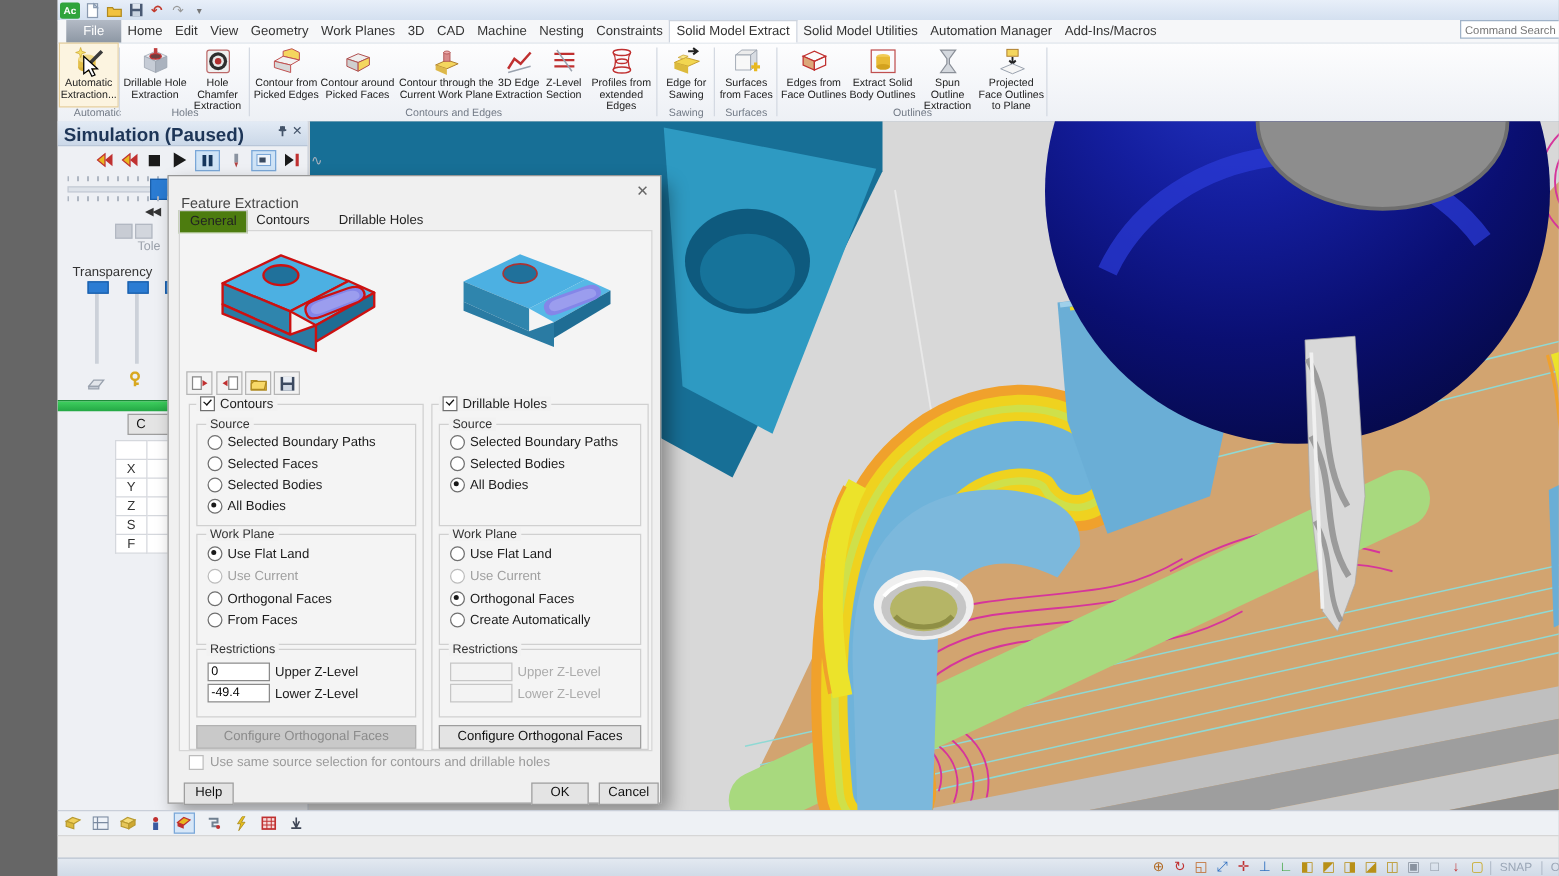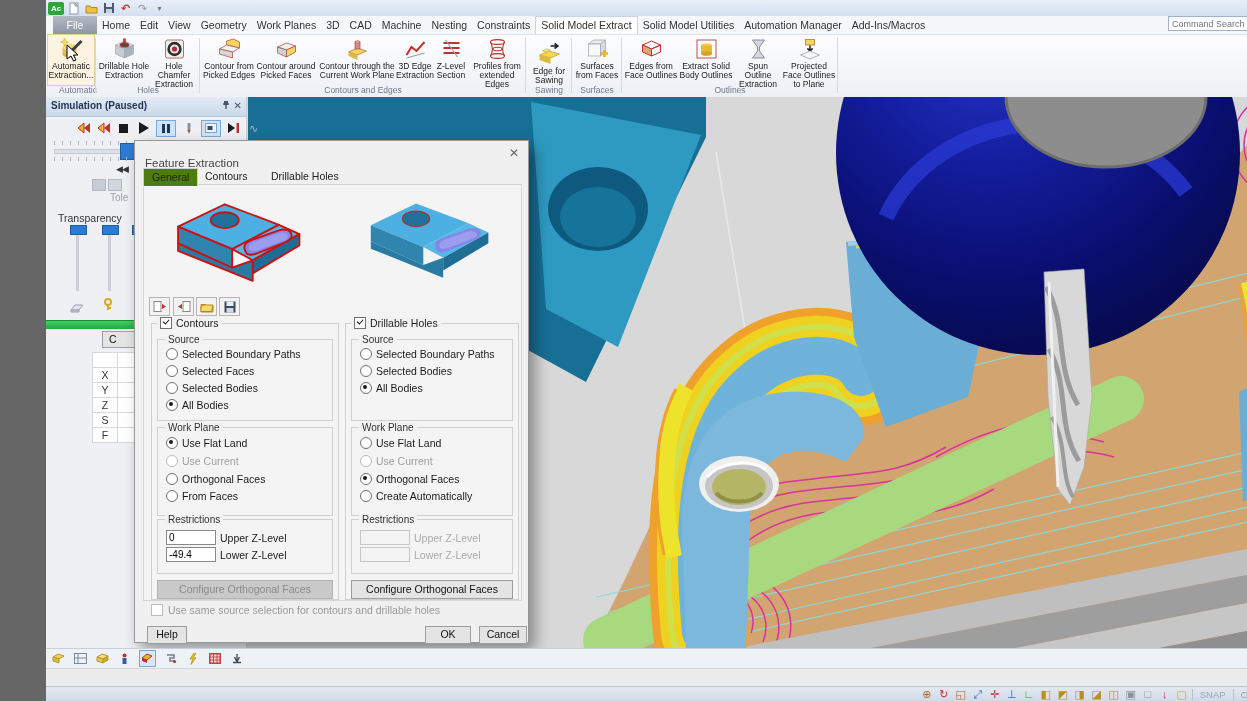--- a/index.html
+++ b/index.html
@@ -27,21 +27,21 @@
   .rbtn svg{width:25px;height:24px;flex:none;}
   .rlabel{font-size:8.5px;line-height:9px;text-align:center;color:#222;margin-top:1px;}
   .glabel{position:absolute;bottom:1px;left:0;right:0;text-align:center;font-size:8.5px;color:#727a86;}
   .rsep{position:absolute;top:3px;width:1px;height:55px;background:#d4d9e2;}
   .hover-hi{background:#fcf4e0;outline:1px solid #e8cf9a;}
   
   #viewport{left:200px;top:97px;width:1047px;height:551px;}
   
   #simpanel{left:0;top:97px;width:200px;height:551px;background:#eef0f4;border-right:1px solid #c8cdd6;}
   #simhdr{position:absolute;left:0;top:0;width:200px;height:19px;background:linear-gradient(#e3ebf5,#cbd8e8);border-bottom:1px solid #b9c6d8;}
-  #simhdr .t{position:absolute;left:5px;top:3px;font-size:10px;font-weight:bold;color:#1d3557;}
+  #simhdr .t{position:absolute;left:5px;top:3px;font-size:15px;font-weight:bold;color:#1d3557;}
   .hdrico{position:absolute;top:3px;font-size:10px;color:#44546a;}
   .pbrow{position:absolute;left:30px;top:22px;display:flex;align-items:center;gap:5px;height:18px;}
   .pbi{display:inline-flex;align-items:center;justify-content:center;width:15px;height:15px;}
   .pbi.hi{border:1px solid #7aa7d8;background:#cfe3f6;width:18px;}
   .ticks{position:absolute;left:8px;width:182px;height:4px;background-image:repeating-linear-gradient(90deg,#aeb6c2 0,#aeb6c2 1px,transparent 1px,transparent 8px);}
   #strack{position:absolute;left:8px;top:52px;width:182px;height:3px;background:#dde2e9;border:1px solid #c3cad4;}
   #shandle{position:absolute;left:74px;top:46px;width:13px;height:15px;background:#2b7cd3;border:1px solid #1b5ea8;}
   .vslider .tr{position:absolute;width:3px;height:62px;background:#ccd1d9;}
   .vslider .hd{position:absolute;width:15px;height:8px;background:#2b7cd3;border:1px solid #1b5ea8;}
   #greenbar{position:absolute;left:0;top:223px;width:200px;height:8px;background:linear-gradient(#3fd05f,#23a744);border-top:1px solid #1d8a38;}
@@ -232,21 +232,21 @@
           </svg>
           <span class="rlabel">Profiles from extended Edges</span>
         </div>
       </div>
       <div class="glabel">Contours and Edges</div>
     </div>
     <div class="rsep" style="left:479px;"></div>
 
     <div class="rgroup" style="left:482px;width:42px;">
       <div class="rbtns">
-        <div class="rbtn" style="width:42px;justify-content:flex-end;">
+        <div class="rbtn" style="width:42px;">
           <svg viewBox="0 0 24 24">
             <path d="M13 4 h7 M17 1.5 l3.4 2.5 -3.4 2.5" fill="none" stroke="#222" stroke-width="1.6"></path>
             <polygon points="2,13 11,9 22,12 13,16" fill="#f2d650" stroke="#c8a030" stroke-width="0.8"></polygon>
             <polygon points="2,13 2,18 13,22 13,16" fill="#dcba3c"></polygon>
             <polygon points="5,9 9,7 13,8 9,10" fill="#f8e88a" stroke="#c8a030" stroke-width="0.6"></polygon>
           </svg>
           <span class="rlabel">Edge for Sawing</span>
         </div>
       </div>
       <div class="glabel">Sawing</div>

